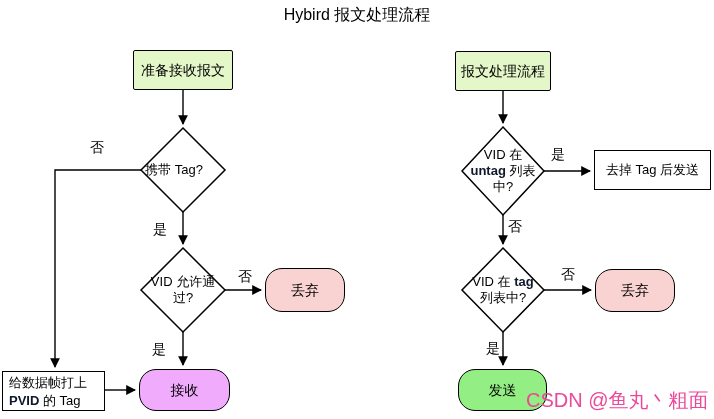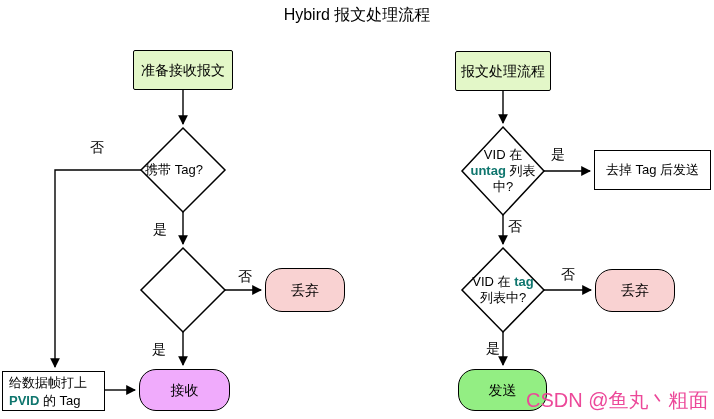--- a/index.html
+++ b/index.html
@@ -27,21 +27,21 @@
   .dtext{
     position:absolute;display:flex;flex-direction:column;align-items:center;
     justify-content:center;text-align:center;font-size:13px;line-height:1.25;
     z-index:2;
   }
   .dtext span{display:inline;}
   .dline{display:block;}
   .edge-label{
     position:absolute;width:24px;text-align:center;font-size:14px;z-index:2;
   }
-  .red{color:#0f766e;font-weight:bold;}
+  .red{color:#0f172a;font-weight:bold;}
   .tagbox{
     font-size:13px;align-items:flex-start;justify-content:flex-start;
     text-align:left;padding:2px 6px;line-height:1.4;display:block;
   }
   .smalltext{font-size:13px;}
   .watermark{
     position:absolute;left:526px;top:387px;font-size:20px;color:#ec4899;
     z-index:10;white-space:nowrap;
   }
 </style>
@@ -77,20 +77,24 @@
     <polygon points="503,127 544,171 503,215 462,171" fill="#fff" stroke="#000" stroke-width="1.5"></polygon>
     <polygon points="503,248 544,290 503,332 462,290" fill="#fff" stroke="#000" stroke-width="1.5"></polygon>
   </svg>
 
   <div class="node start" style="left:133px;top:50px;width:100px;height:40px;">准备接收报文</div>
 
   <div class="dtext" style="left:132px;top:128px;width:84px;height:84px;">
     <span>携带 Tag?</span>
   </div>
 
+  <div class="dtext" style="left:141px;top:248px;width:84px;height:84px;">
+    <span class="dline">VID 允许通</span>
+    <span class="dline">过?</span>
+  </div>
 
   <div class="node pink rounded" style="left:265px;top:268px;width:80px;height:44px;">丢弃</div>
 
   <div class="node white tagbox" style="left:2px;top:371px;width:103px;height:40px;">
     <span class="dline">给数据帧打上</span>
     <span class="dline"><span class="red">PVID</span><span> 的 Tag</span></span>
   </div>
 
   <div class="node green-light rounded" style="left:139px;top:369px;width:91px;height:42px;">接收</div>
 

